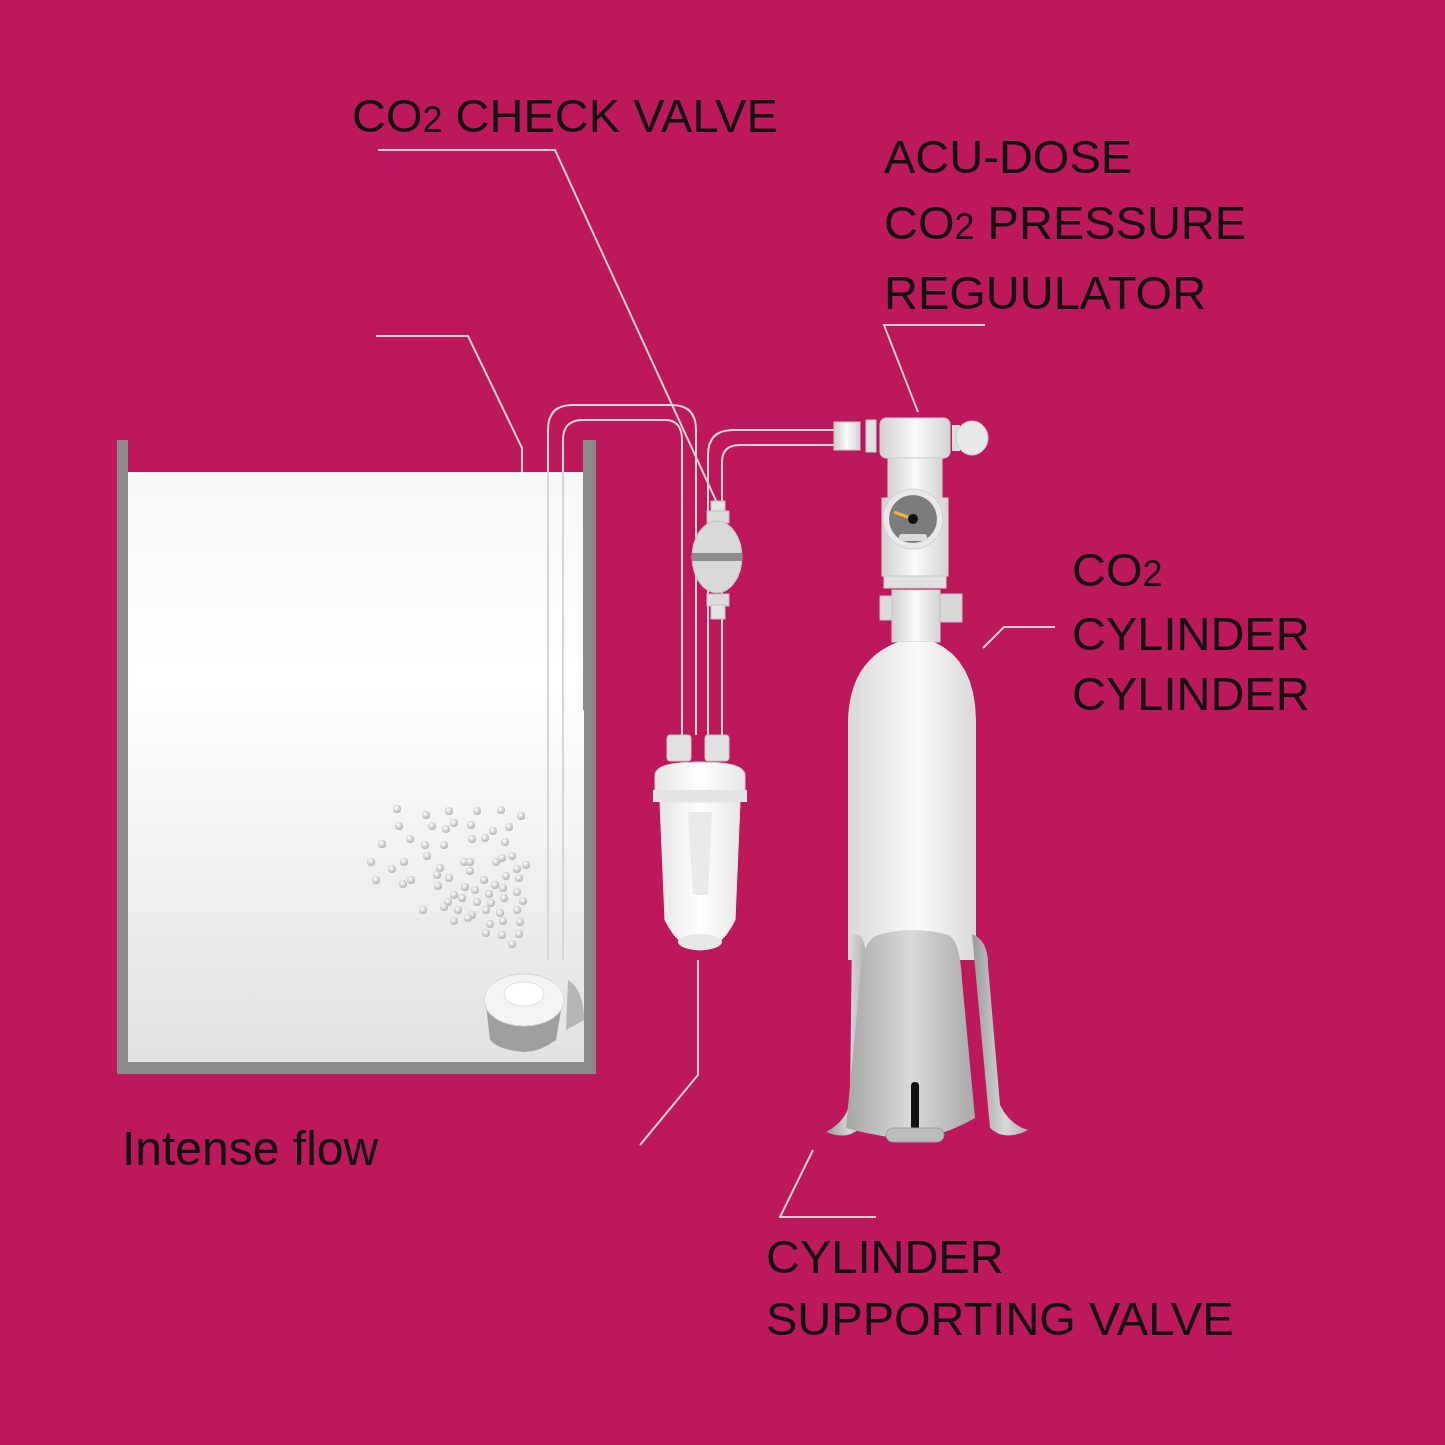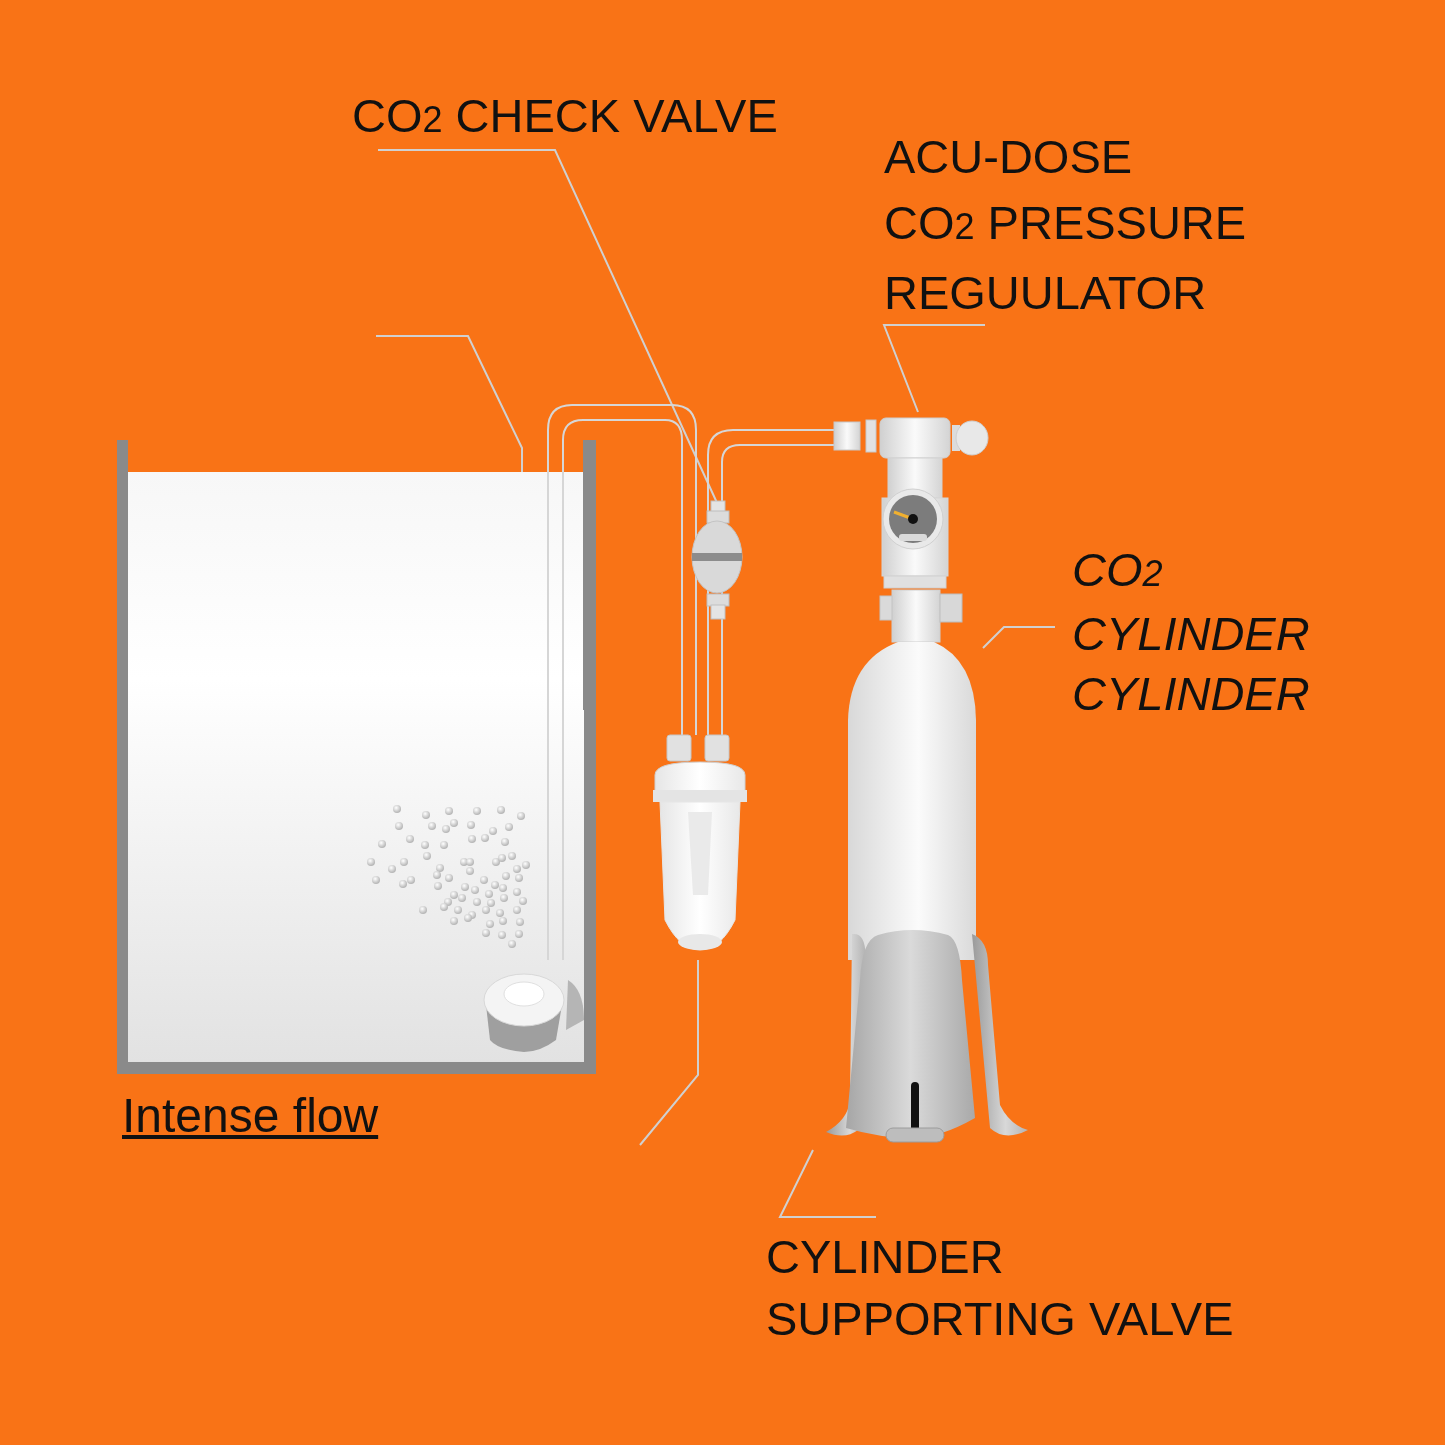--- a/index.html
+++ b/index.html
@@ -1,33 +1,33 @@
 <!DOCTYPE html>
 <html><head>
 <meta charset="utf-8">
 <style>
   html, body { margin: 0; padding: 0; background: #ffffff; }
-  #stage { position: relative; width: 1445px; height: 1445px; overflow: hidden; background: #f97316; }
+  #stage { position: relative; width: 1445px; height: 1445px; overflow: hidden; background: #be185d; }
   #art { position: absolute; left: 0; top: 0; width: 1445px; height: 1445px; }
   .label {
     position: absolute;
     font-family: "Liberation Sans", sans-serif;
     color: #111111;
     font-size: 47px;
     line-height: 64px;
     white-space: nowrap;
     letter-spacing: 0px;
   }
   .label .line { display: block; }
   .label .sub { font-size: 36px; }
   #lbl-check-valve { left: 352px; top: 84px; }
   #lbl-regulator { left: 884px; top: 124px; line-height: 66px; }
   #lbl-diffuser { left: 144px; top: 205px; line-height: 63px; }
-  #lbl-cylinder { left: 1072px; top: 540px; line-height: 60px; font-style: italic; }
-  #lbl-counter { left: 122px; top: 1085px; line-height: 62px; font-size: 48px; text-decoration: underline; }
+  #lbl-cylinder { left: 1072px; top: 540px; line-height: 60px; }
+  #lbl-counter { left: 122px; top: 1118px; line-height: 62px; font-size: 48px; }
   #lbl-base { left: 766px; top: 1226px; line-height: 62px; }
 </style>
 </head>
 <body>
 
 <div id="stage">
   <svg id="art" viewBox="0 0 1445 1445" xmlns="http://www.w3.org/2000/svg">
     <defs>
       <linearGradient id="water" x1="0" y1="0" x2="0" y2="1">
         <stop offset="0" stop-color="#f7f7f7"></stop>

